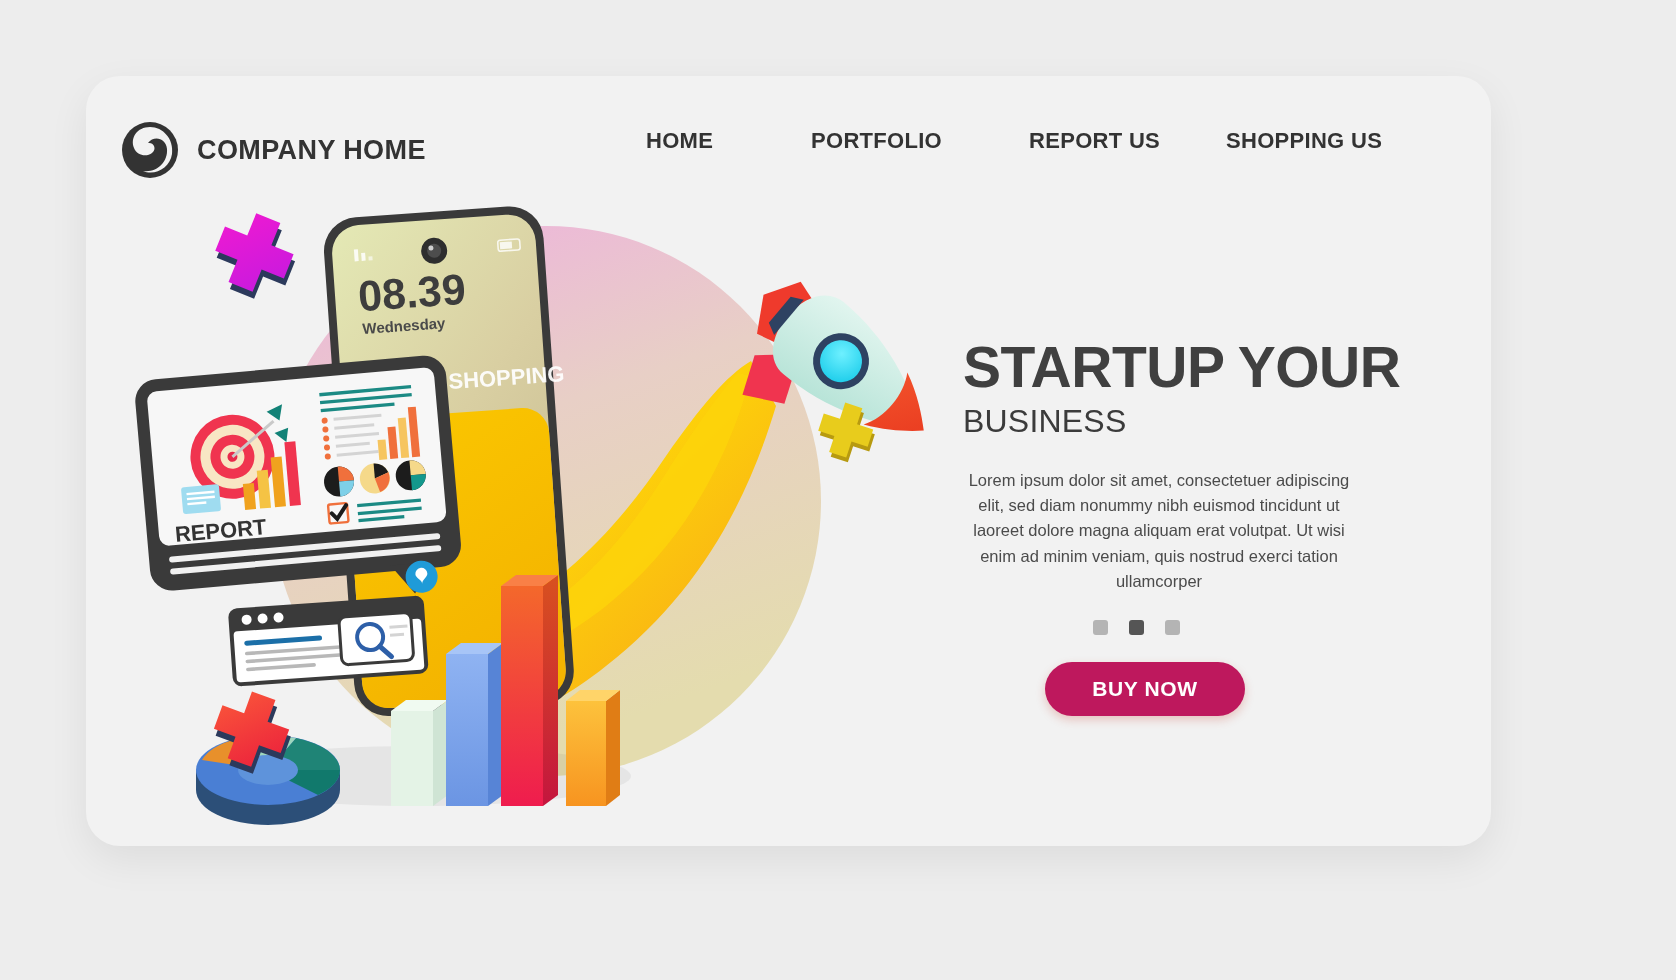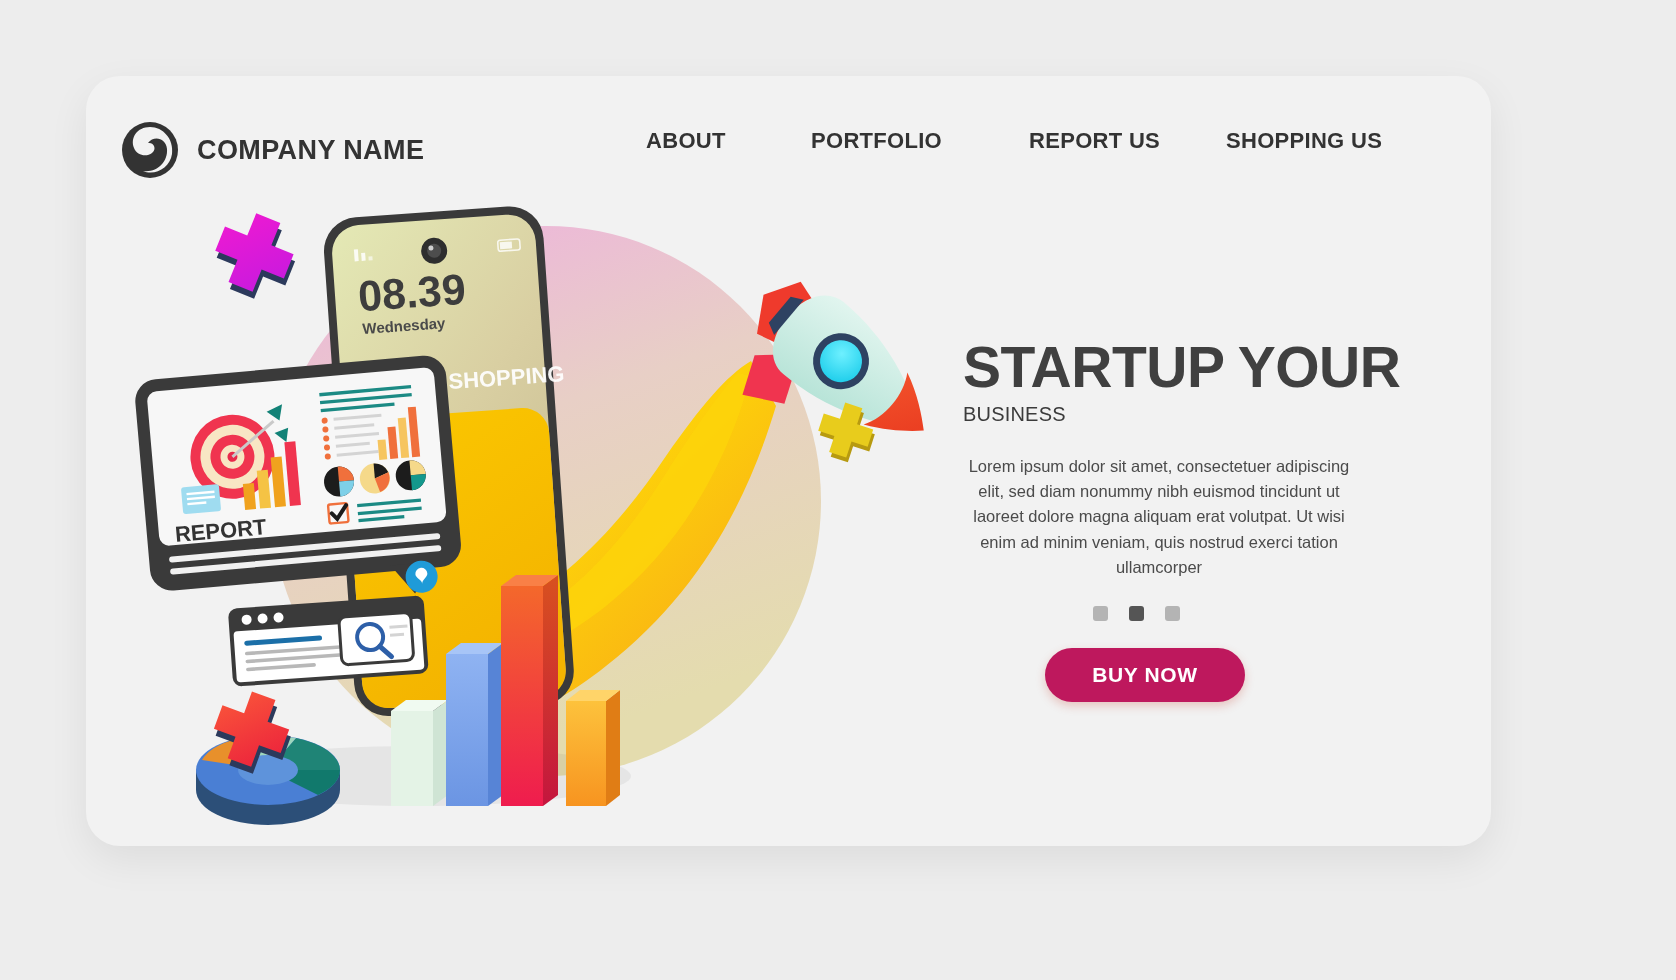--- a/index.html
+++ b/index.html
@@ -45,21 +45,21 @@
   .nav-item:nth-child(2){ width:218px; }
   .nav-item:nth-child(3){ width:197px; }
 
   
   .copy { position:absolute; left:877px; top:262px; width:470px; }
   .headline {
     font-size:57px; font-weight:bold; color:#404040;
     letter-spacing:-.5px; line-height:1.04; white-space:nowrap;
   }
   .subheadline {
-    font-size:20px; font-weight:300; color:#3b3b3b;
+    font-size:32px; font-weight:300; color:#3b3b3b;
     letter-spacing:.2px; margin-top:6px;
   }
   .paragraph {
     margin-top:28px; width:392px;
     font-size:16.5px; line-height:1.52; color:#4b4b4b;text-align:center;
   }
   .dots { margin-top:26px; margin-left:130px; display:flex; gap:21px; }
   .dot { width:15px; height:15px; border-radius:3px; background:#b4b4b4; cursor:pointer; }
   .dot.active { background:#555555; }
   .cta {
@@ -84,25 +84,25 @@
 
     <div class="header">
 
       <div class="brand">
         <span>
           <svg class="logo-mark" viewBox="0 0 58 58">
             <circle cx="29" cy="29" r="28" fill="#333333"></circle>
             <path d="M29 6 C16 6 9 17 13 27 C16 35 26 36 31 32 C36 28 33 21 27 22 C33 14 45 17 46 28 C47 41 36 52 22 50 C34 55 49 47 51 33 C53 18 42 6 29 6 Z" fill="#f2f2f2"></path>
           </svg>
         </span>
-        <span class="brand-name">COMPANY NAME</span>
+        <span class="brand-name">COMPANY HOME</span>
       </div>
 
       <div class="nav">
-        <span class="nav-item">ABOUT</span>
+        <span class="nav-item">HOME</span>
         <span class="nav-item">PORTFOLIO</span>
         <span class="nav-item">REPORT US</span>
         <span class="nav-item">SHOPPING US</span>
       </div>
     </div>
 
     <div class="illus">
       <svg width="900" height="770" viewBox="0 0 900 770">
         <defs>
           <linearGradient id="bgCircle" x1="0" y1="0" x2="0.35" y2="1">

